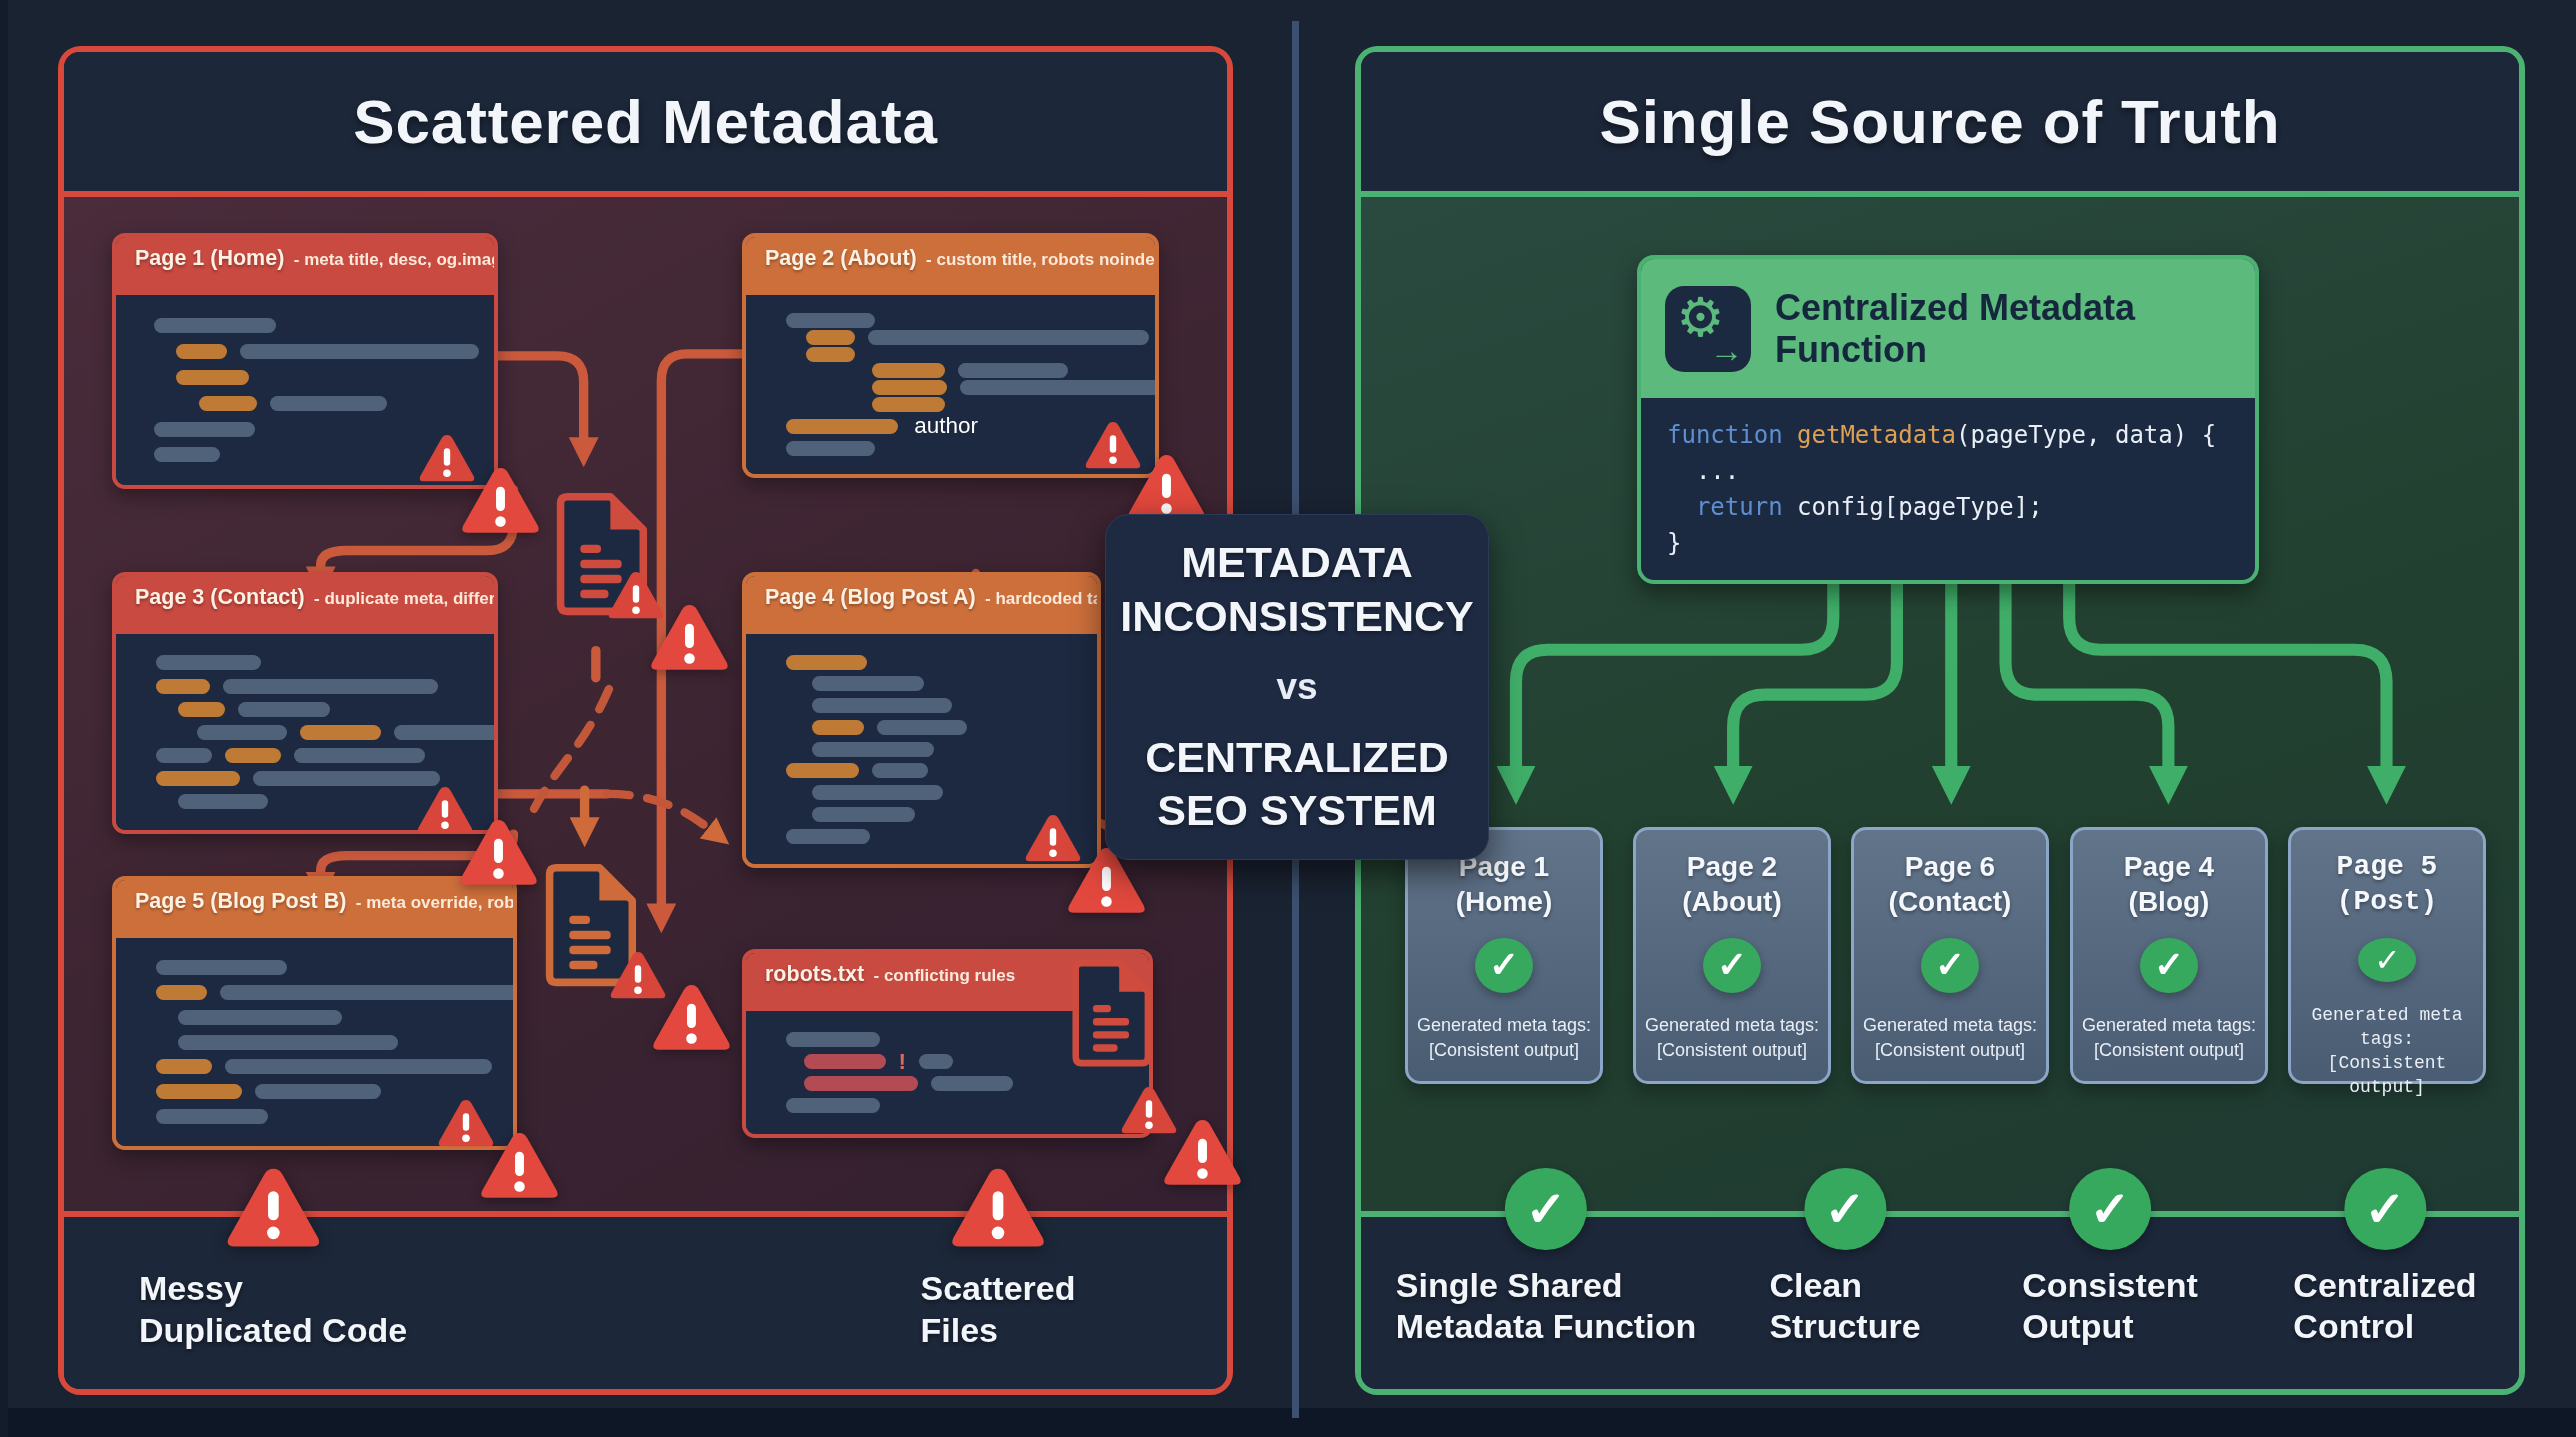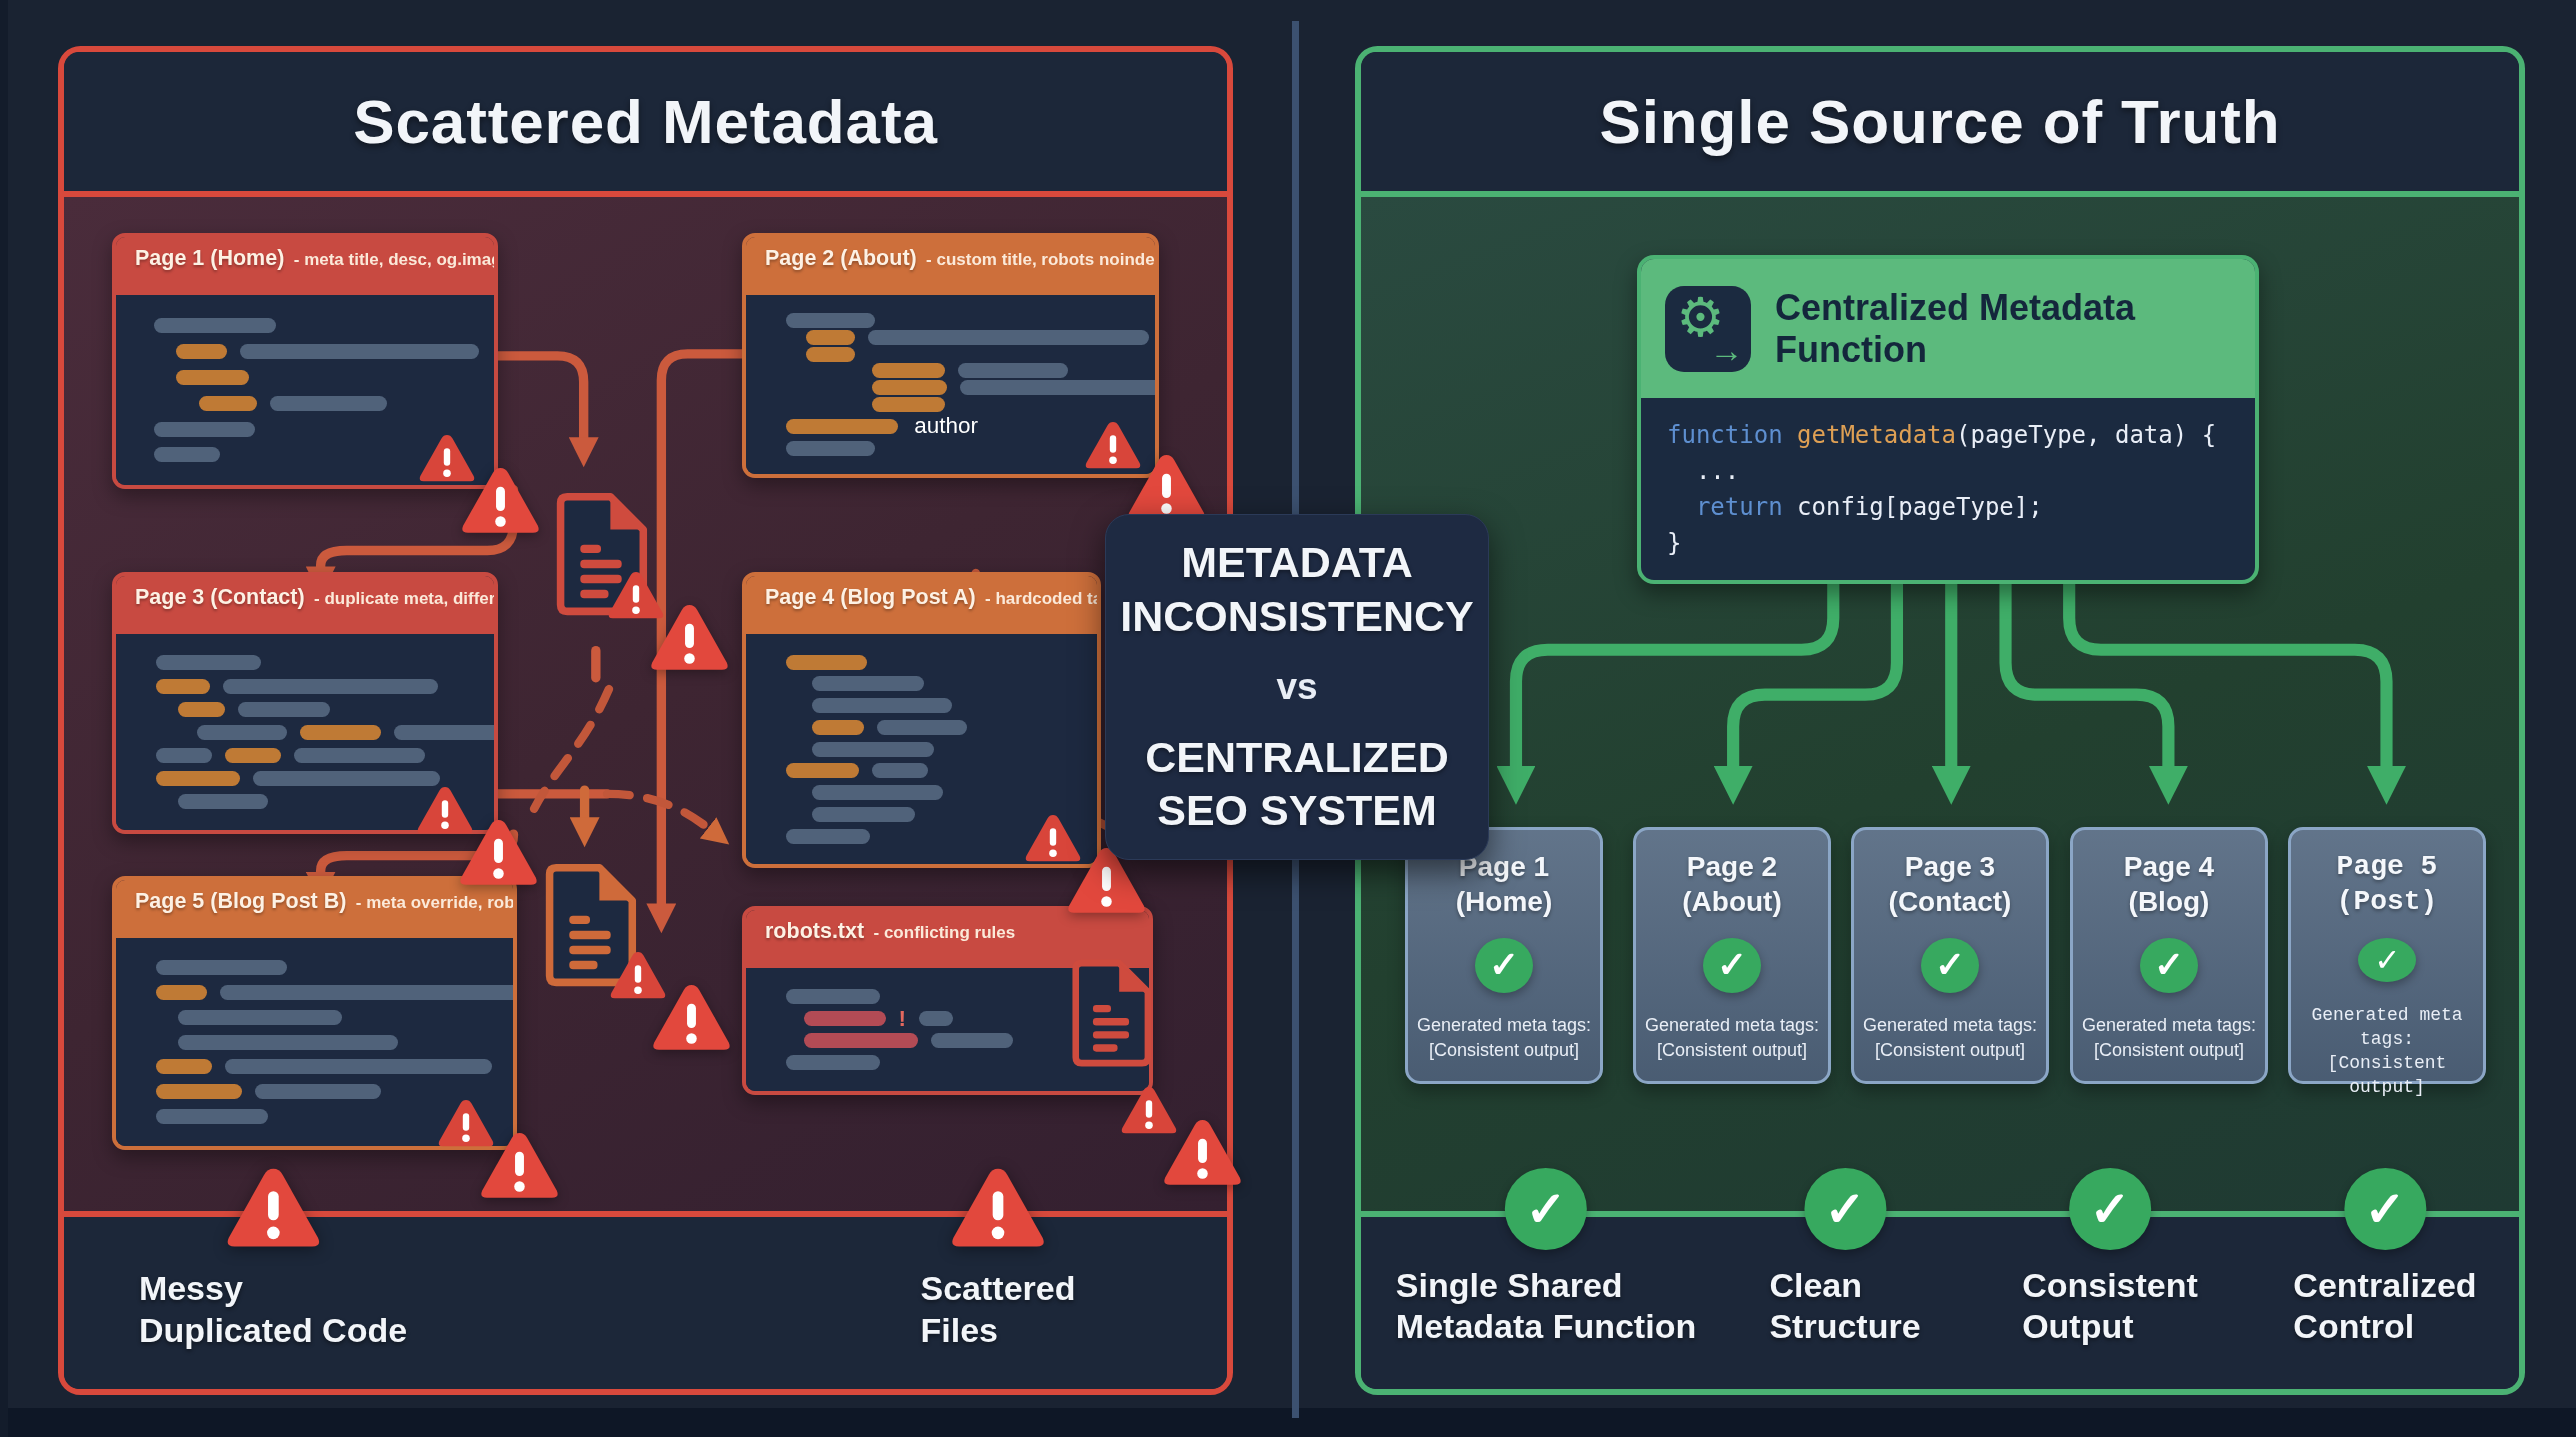--- a/index.html
+++ b/index.html
@@ -336,21 +336,21 @@
         </div>
         <div class="row" style="margin-left: 19px;">
           <div class="bar o" style="width: 86px;"></div>
           <div class="bar g" style="width: 126px;"></div>
         </div>
         <div class="row" style="margin-left: 19px;">
           <div class="bar g" style="width: 112px;"></div>
         </div>
       </div>
     </div>
-    <div class="lcard red" style="left: 734px; top: 906px; width: 411px; height: 189px;">
+    <div class="lcard red" style="left: 734px; top: 949px; width: 411px; height: 189px;">
       <div class="hd">
         <div class="nm">robots.txt</div>
         <div class="sub">- conflicting rules</div>
       </div>
       <div class="bd">
         <div class="row" style="margin-left: 19px;">
           <div class="bar g" style="width: 94px;"></div>
         </div>
         <div class="row" style="margin-left: 37px;">
           <div class="bar r" style="width: 82px;"></div>
@@ -512,21 +512,21 @@
 [Consistent output]</div>
     </div>
     <div class="rcard" style="left: 1625px; top: 827px;">
       <div class="t">Page 2
 (About)</div>
       <div class="check-circle">✓</div>
       <div class="cap">Generated meta tags:
 [Consistent output]</div>
     </div>
     <div class="rcard" style="left: 1843px; top: 827px;">
-      <div class="t">Page 3
+      <div class="t">Page 6
 (Contact)</div>
       <div class="check-circle">✓</div>
       <div class="cap">Generated meta tags:
 [Consistent output]</div>
     </div>
     <div class="rcard" style="left: 2062px; top: 827px;">
       <div class="t">Page 4
 (Blog)</div>
       <div class="check-circle">✓</div>
       <div class="cap">Generated meta tags:

